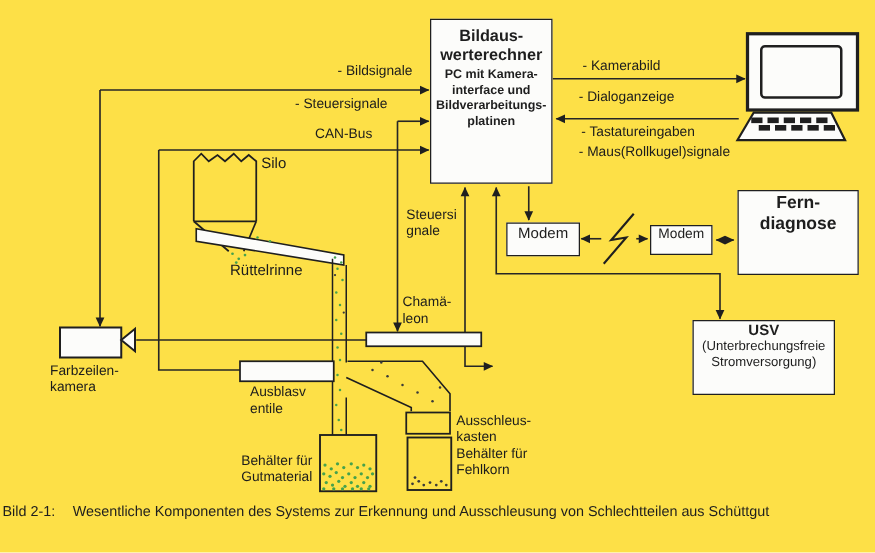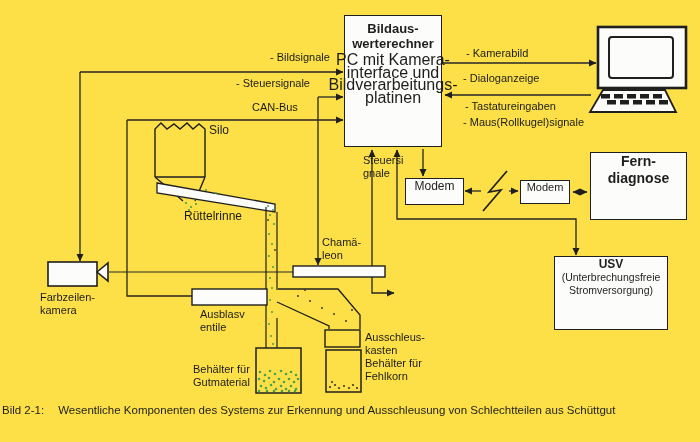--- a/index.html
+++ b/index.html
@@ -4,25 +4,25 @@
 <style>
   html,body{margin:0;padding:0;background:#ffffff;}
   .stage{position:relative;width:700px;height:442px;background:#fde047;overflow:hidden;
          font-family:"Liberation Sans","DejaVu Sans",sans-serif;color:#1e1e1e;}
   svg.wires{position:absolute;left:0;top:0;width:700px;height:442px;}
   .box{position:absolute;border:1.6px solid #1f1f1f;background:#fcfcfa;box-sizing:border-box;
        display:flex;flex-direction:column;align-items:center;justify-content:flex-start;text-align:center;}
   .lbl{position:absolute;font-size:11px;line-height:13px;white-space:nowrap;color:#1c1c1c;}
   .pcbox{left:344px;top:15px;width:98px;height:132px;border-width:1.9px;justify-content:flex-start;padding-top:5px;}
   .pcbox .t{font-weight:bold;font-size:13px;line-height:15px;}
-  .pcbox .s{font-size:16px;line-height:12.5px;margin-top:3px;}
+  .pcbox .s{font-size:10px;line-height:12.5px;margin-top:3px;font-weight:bold;}
   .modem1{left:405px;top:178px;width:59px;height:27px;font-size:12px;}
   .modem2{left:520px;top:180px;width:50px;height:24px;font-size:11px;}
   .fern{left:590px;top:152px;width:97px;height:68px;font-weight:bold;font-size:14px;line-height:17px;}
-  .usv{left:554px;top:256px;width:114px;height:74px;}
+  .usv{left:554px;top:256px;width:114px;height:60px;}
   .usv .t{font-weight:bold;font-size:12px;line-height:14px;}
   .usv .s{font-size:10.5px;line-height:13px;}
   .masch{left:396px;top:255px;width:114px;height:77px;font-weight:bold;font-size:13px;line-height:16px;}
   .cap{position:absolute;left:2px;top:403px;width:694px;font-size:11.5px;line-height:14px;white-space:nowrap;}
   .cap span{margin-right:14px;}
   .big{font-size:12px;}
 </style>
 </head>
 <body>
 
@@ -207,21 +207,21 @@
 
   <div class="lbl" style="left:238px;top:51px;margin-left:32px;">- Bildsignale</div>
   <div class="lbl" style="left:236px;top:77px;">- Steuersignale</div>
   <div class="lbl" style="left:252px;top:101px;">CAN-Bus</div>
 
   <div class="lbl" style="left:466px;top:47px;">- Kamerabild</div>
   <div class="lbl" style="left:463px;top:72px;">- Dialoganzeige</div>
   <div class="lbl" style="left:465px;top:100px;">- Tastatureingaben</div>
   <div class="lbl" style="left:463px;top:116px;">- Maus(Rollkugel)signale</div>
 
-  <div class="lbl" style="left:325px;top:154px;margin-left:38px;">
+  <div class="lbl" style="left:325px;top:166px;">
     <div>Steuersi</div>
     <div>gnale</div>
   </div>
 
   <div class="lbl big" style="left:209px;top:124px;">Silo</div>
   <div class="lbl big" style="left:184px;top:210px;">Rüttelrinne</div>
   <div class="lbl" style="left:322px;top:236px;">
     <div>Chamä-</div>
     <div>leon</div>
   </div>

